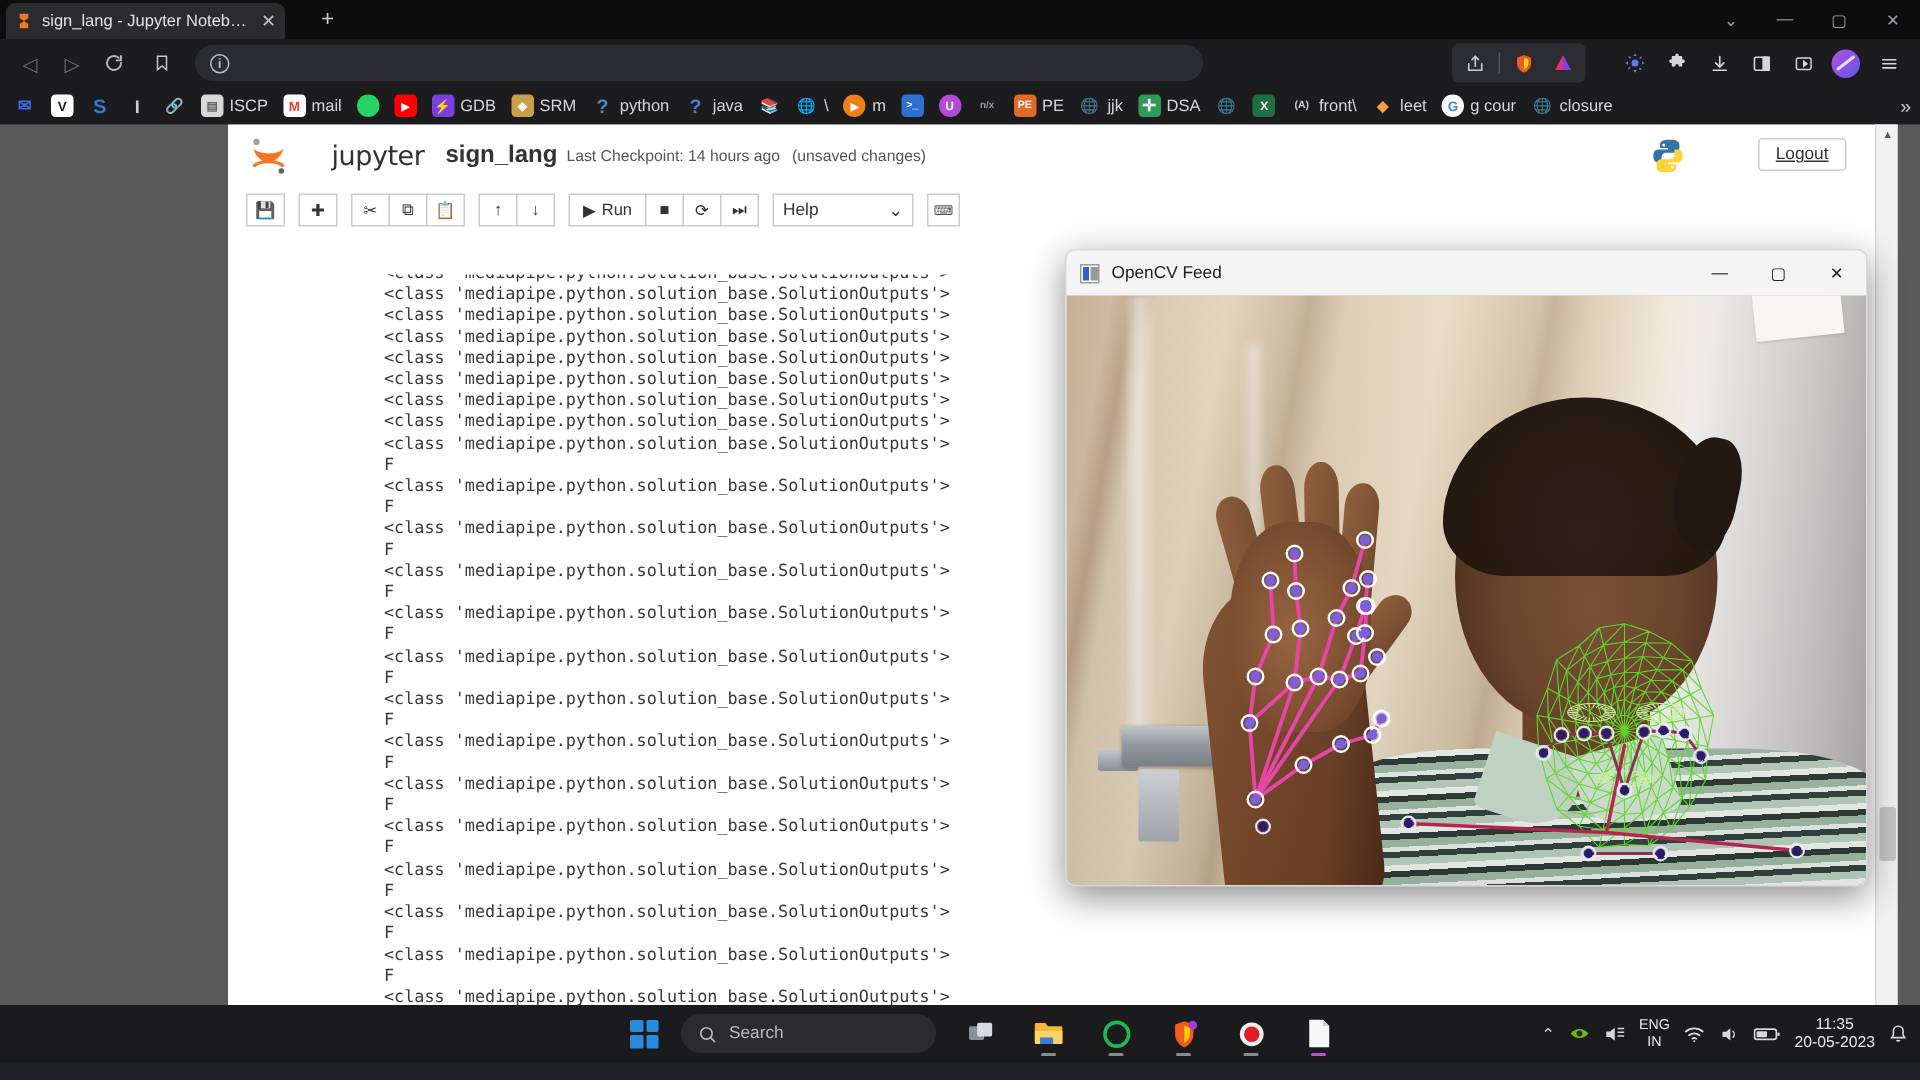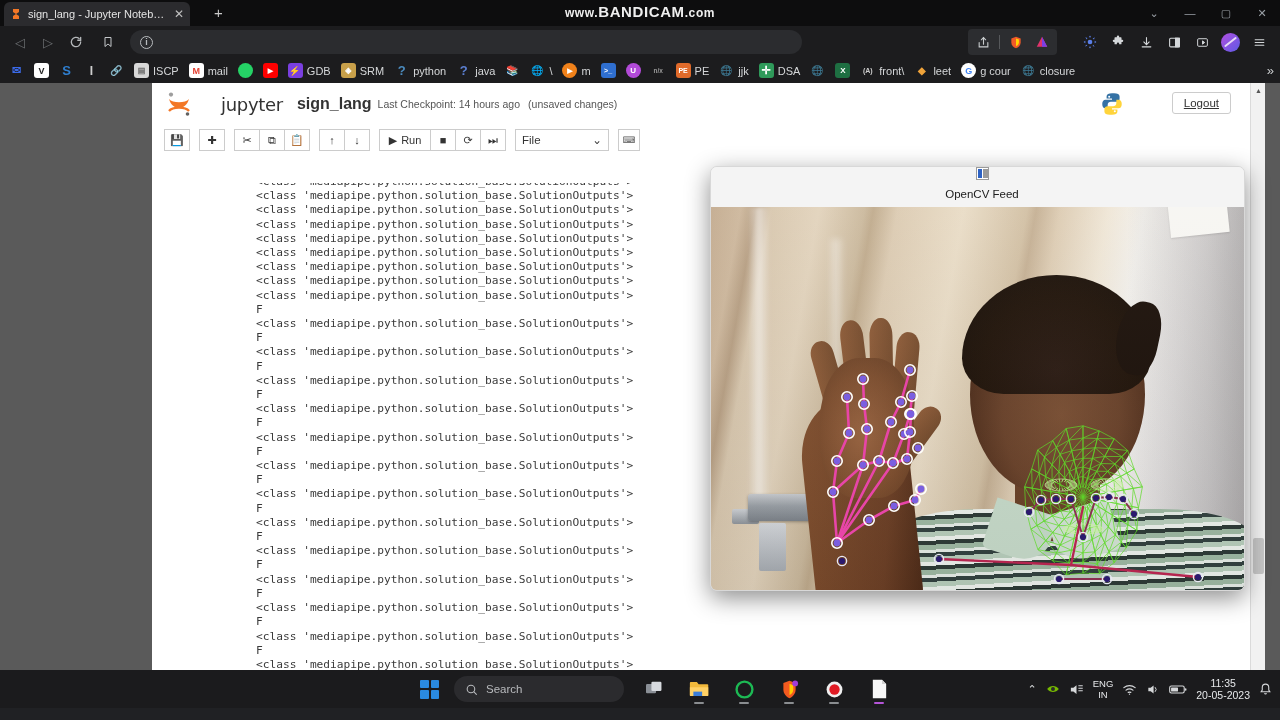--- a/index.html
+++ b/index.html
@@ -129,21 +129,21 @@
   .pscroll .arr.up { top: 0; }
   .pscroll .arr.dn { bottom: 0; }
   .pthumb { position: absolute; left: 2px; top: 455px; width: 11px; height: 36px; background: #c6c6c6; border-radius: 2px; }
 
   
   .cvwin {
     position: absolute; left: 710px; top: 166px; width: 535px; height: 425px;
     background: #f3f3f3; border-radius: 7px; box-shadow: 0 7px 24px rgba(0,0,0,.45);
     overflow: hidden; border: 1px solid #d8d8d8;
   }
-  .cvtitle { height: 40px; display: flex; align-items: center; padding-left: 9px; gap: 8px; background:#f4f4f4;flex-direction:column;}
+  .cvtitle { height: 30px; display: flex; align-items: center; padding-left: 9px; gap: 8px; background:#f4f4f4;}
   .cvicon { width: 13px; height: 13px; background: #fff; border: 1px solid #9a9a9a; position: relative; flex:0 0 13px;}
   .cvicon::before { content:""; position:absolute; left:1px; top:1px; width:4px; height:9px; background:#2d62c4;}
   .cvicon::after { content:""; position:absolute; left:6px; top:1px; width:5px; height:9px; background:#9a9a9a;}
   .cvtitle-text { font-size: 11.5px; color: #202020; }
   .cvctl { margin-left: auto; display: flex; height: 25px; }
   .cvctl div { width: 39px; display: flex; align-items: center; justify-content: center; font-size: 11px; color: #202020; }
   .cvvideo { position: relative; width: 533px; height: 398px; overflow: hidden; background:#cfc3b4;}
 
   
   .scene { position:absolute; inset:0; }
@@ -236,23 +236,20 @@
 
   <div class="browser">
 
     <div class="tabstrip">
       <div class="tab">
         <span class="tab-favicon"></span>
         <span class="tab-title">sign_lang - Jupyter Notebook</span>
         <span class="tab-close">✕</span>
       </div>
       <div class="tab-new">+</div>
-      <div class="bandicam">
-        <span class="lc">www.</span><span>BANDICAM</span><span class="lc">.com</span>
-      </div>
       <div class="winctl">
         <div>⌄</div>
         <div>—</div>
         <div>▢</div>
         <div>✕</div>
       </div>
     </div>
 
     <div class="navbar">
       <div class="navbtn dim">◁</div>
@@ -485,21 +482,21 @@
         <div class="tgroup">
           <div class="tbtn run">
             <span>▶</span>
             <span>Run</span>
           </div>
           <div class="tbtn">■</div>
           <div class="tbtn">⟳</div>
           <div class="tbtn">⏭</div>
         </div>
         <div class="cellsel">
-          <span>File</span>
+          <span>Help</span>
           <span>⌄</span>
         </div>
         <div class="kbd">⌨</div>
       </div>
 
       <div class="nbbody">
         <div class="outwrap" id="outwrap">
             <div class="outline">&lt;class 'mediapipe.python.solution_base.SolutionOutputs'&gt;</div>
             <div class="outline">&lt;class 'mediapipe.python.solution_base.SolutionOutputs'&gt;</div>
             <div class="outline">&lt;class 'mediapipe.python.solution_base.SolutionOutputs'&gt;</div>

